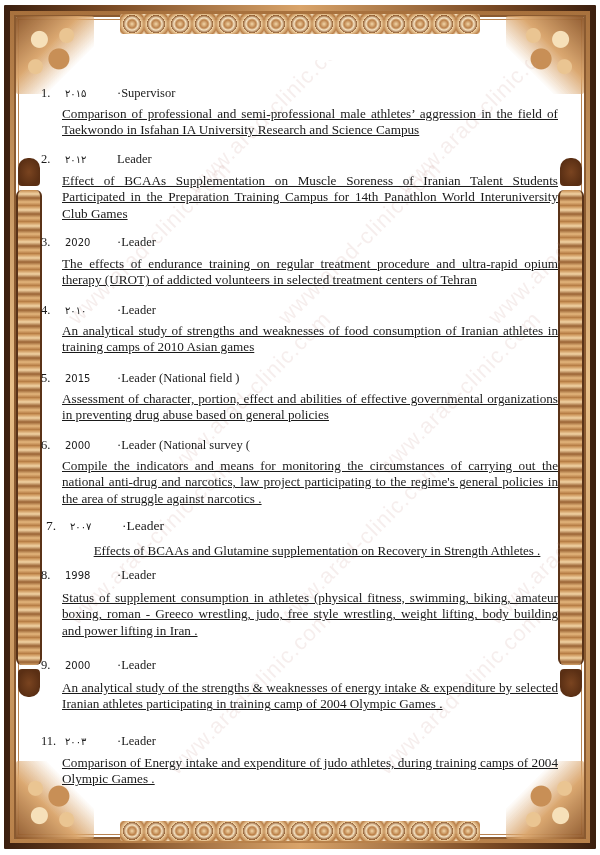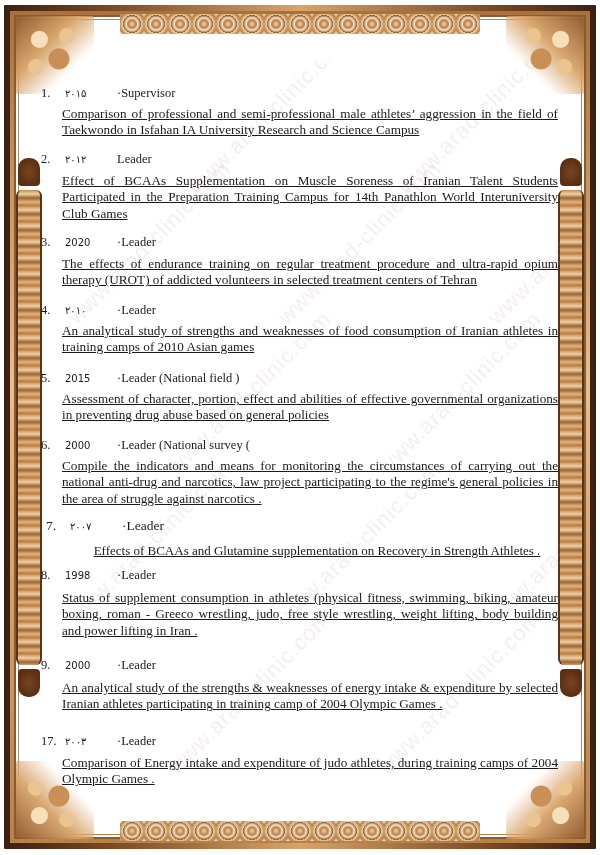--- a/index.html
+++ b/index.html
@@ -227,18 +227,18 @@
 
   <div class="entry" style="top:658px">
     <div class="entry-head" style="top:0">
       <span class="entry-num">9.</span><span class="entry-year">2000</span><span class="entry-role">·Leader</span>
     </div>
     <div class="entry-title" style="top:22px">An analytical study of the strengths &amp; weaknesses of energy intake &amp; expenditure by selected Iranian athletes participating in training camp of 2004 Olympic Games .</div>
   </div>
 
   <div class="entry" style="top:734px">
     <div class="entry-head" style="top:0">
-      <span class="entry-num">17.</span><span class="entry-year">٢٠٠٣</span><span class="entry-role">·Leader</span>
+      <span class="entry-num">11.</span><span class="entry-year">٢٠٠٣</span><span class="entry-role">·Leader</span>
     </div>
     <div class="entry-title" style="top:21px">Comparison of Energy intake and expenditure of judo athletes, during training camps of 2004 Olympic Games .</div>
   </div>
 
 </div>
 
 </body></html>

